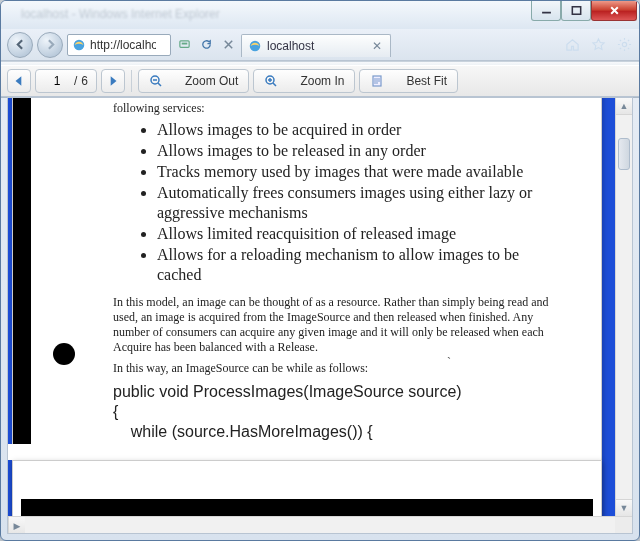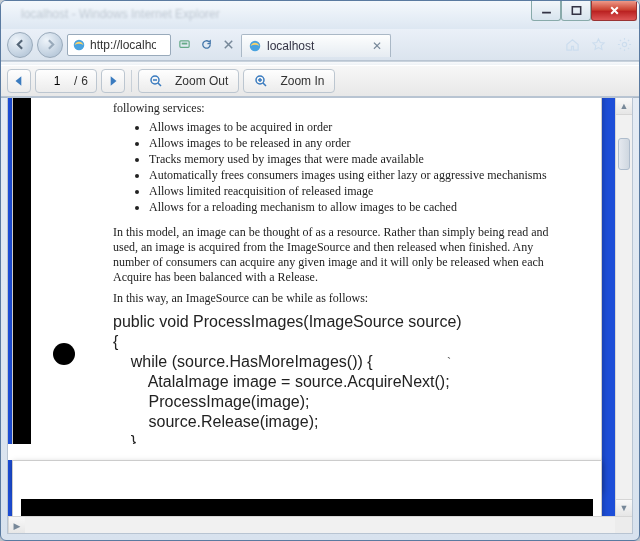--- a/index.html
+++ b/index.html
@@ -107,21 +107,21 @@
     border-bottom:1px solid #b8c4d2;
     padding:0 6px;
     gap:4px;
   }
   .tb-btn, .pagebox{
     height:24px;
     padding:0 10px;
     background:linear-gradient(#fefefe,#ececec);
     border:1px solid #bcc6d0;
     border-radius:4px;
-    display:flex; align-items:center; gap:12px;
+    display:flex; align-items:center; gap:22px;
     font-size:12px; color:#333;
     cursor:default;
   }
   .tb-btn.iconbtn{padding:0; width:24px; justify-content:center;}
   .tb-btn svg{width:14px;height:14px;}
   .pagebox{padding:0 8px;gap:4px;}
   .pagebox input{width:26px;border:none;background:transparent;text-align:center;font-size:12px;outline:none;}
   .sep{width:1px;height:22px;background:#c8d0d8;margin:0 2px;}
   .viewer{
     position:absolute; top:96px; left:6px; right:6px; bottom:6px;
@@ -160,21 +160,21 @@
     padding:0;
   }
   .docbody{
     font-family: "Times New Roman", serif;
     font-size:12px;
     color:#222;
     padding: 8px 40px 18px 100px;
     line-height:1.25;
   }
   .docbody ul{margin:4px 0 10px 36px;}
-  .docbody li{font-size:12px;margin:1px 0;}
+  .docbody li{font-size:16px;margin:1px 8px;}
   .docbody p{margin:6px 0;font-size:12px;}
   pre.code{
     font-family:Liberation Sans, sans-serif;
     font-size:16px;
     white-space:pre;
     margin:6px 0 0 0;
     color:#222;
   }
   .leftedge{position:absolute;left:0;top:0;bottom:0;width:18px;background:#000;}
   .leftedge::after{content:"";position:absolute;right:-3px;top:0;bottom:0;width:3px;background:#fff;}
@@ -311,20 +311,27 @@
             <path d="M9 9l3 3M4 6h4" stroke="#3a7bbf" stroke-width="1.5"></path>
           </svg>
         <span>Zoom Out</span>
       </div>
       <div class="tb-btn">
         <svg viewBox="0 0 14 14">
             <circle cx="6" cy="6" r="4" fill="none" stroke="#3a7bbf" stroke-width="1.5"></circle>
             <path d="M9 9l3 3M4 6h4M6 4v4" stroke="#3a7bbf" stroke-width="1.5"></path>
           </svg>
         <span>Zoom In</span>
+      </div>
+      <div class="tb-btn">
+        <svg viewBox="0 0 14 14">
+            <rect x="3" y="2" width="8" height="10" fill="#eef" stroke="#7a9acb" stroke-width="1.2"></rect>
+            <path d="M4 5h6M4 7h6M4 9h4" stroke="#7a9acb" stroke-width="1"></path>
+          </svg>
+        <span>Best Fit</span>
       </div>
     </div>
   </div>
 
   <div class="viewer">
     <div class="pagearea">
       <div class="sheet">
         <div class="leftedge"></div>
         <div class="punch"></div>
         <div class="docbody">

